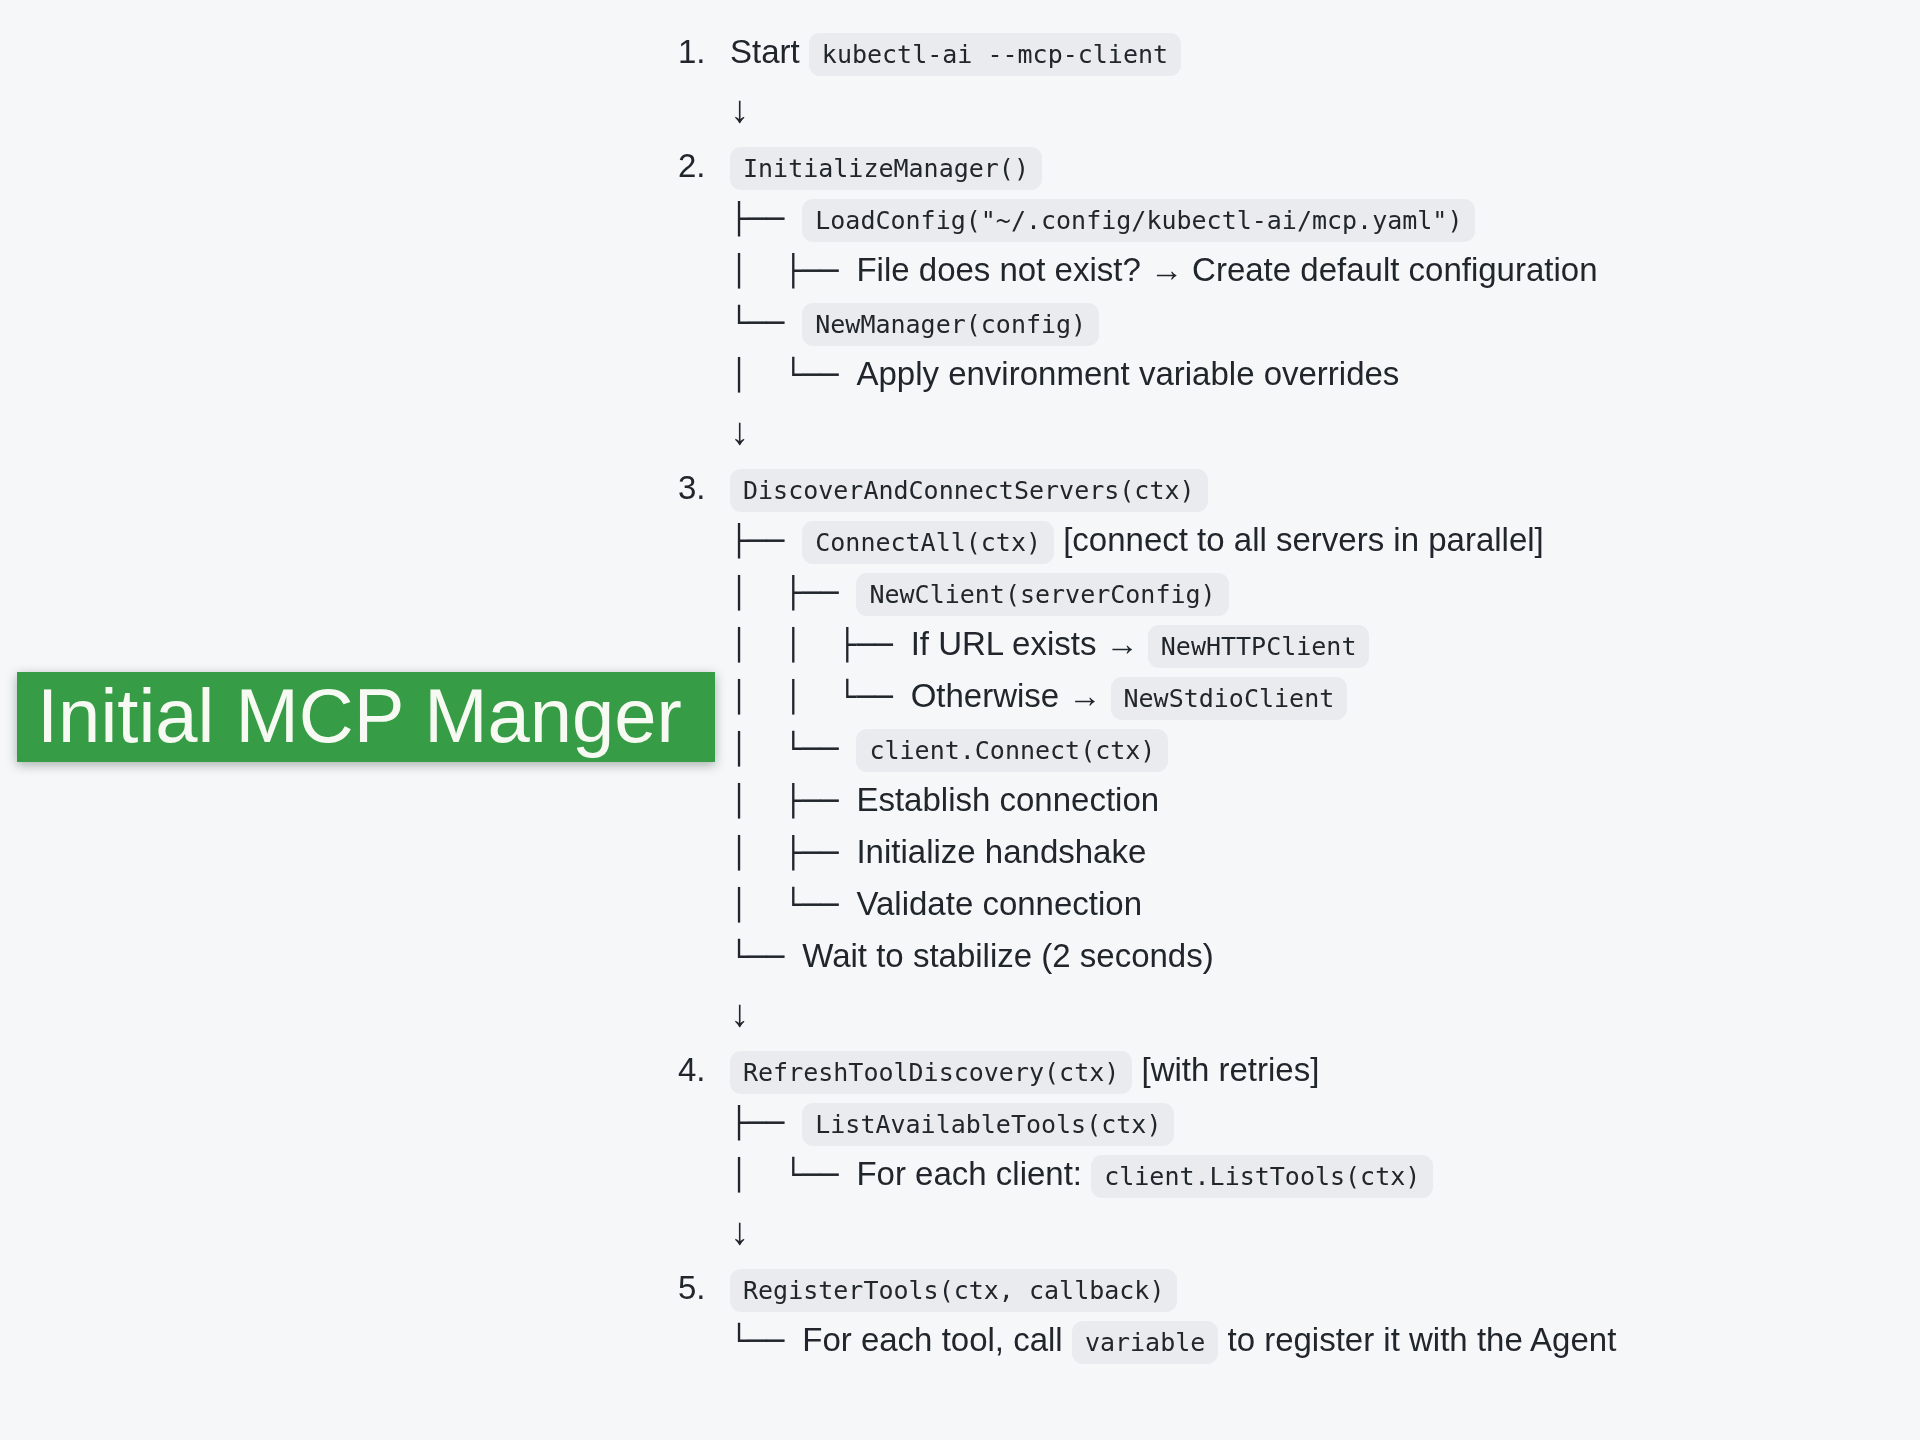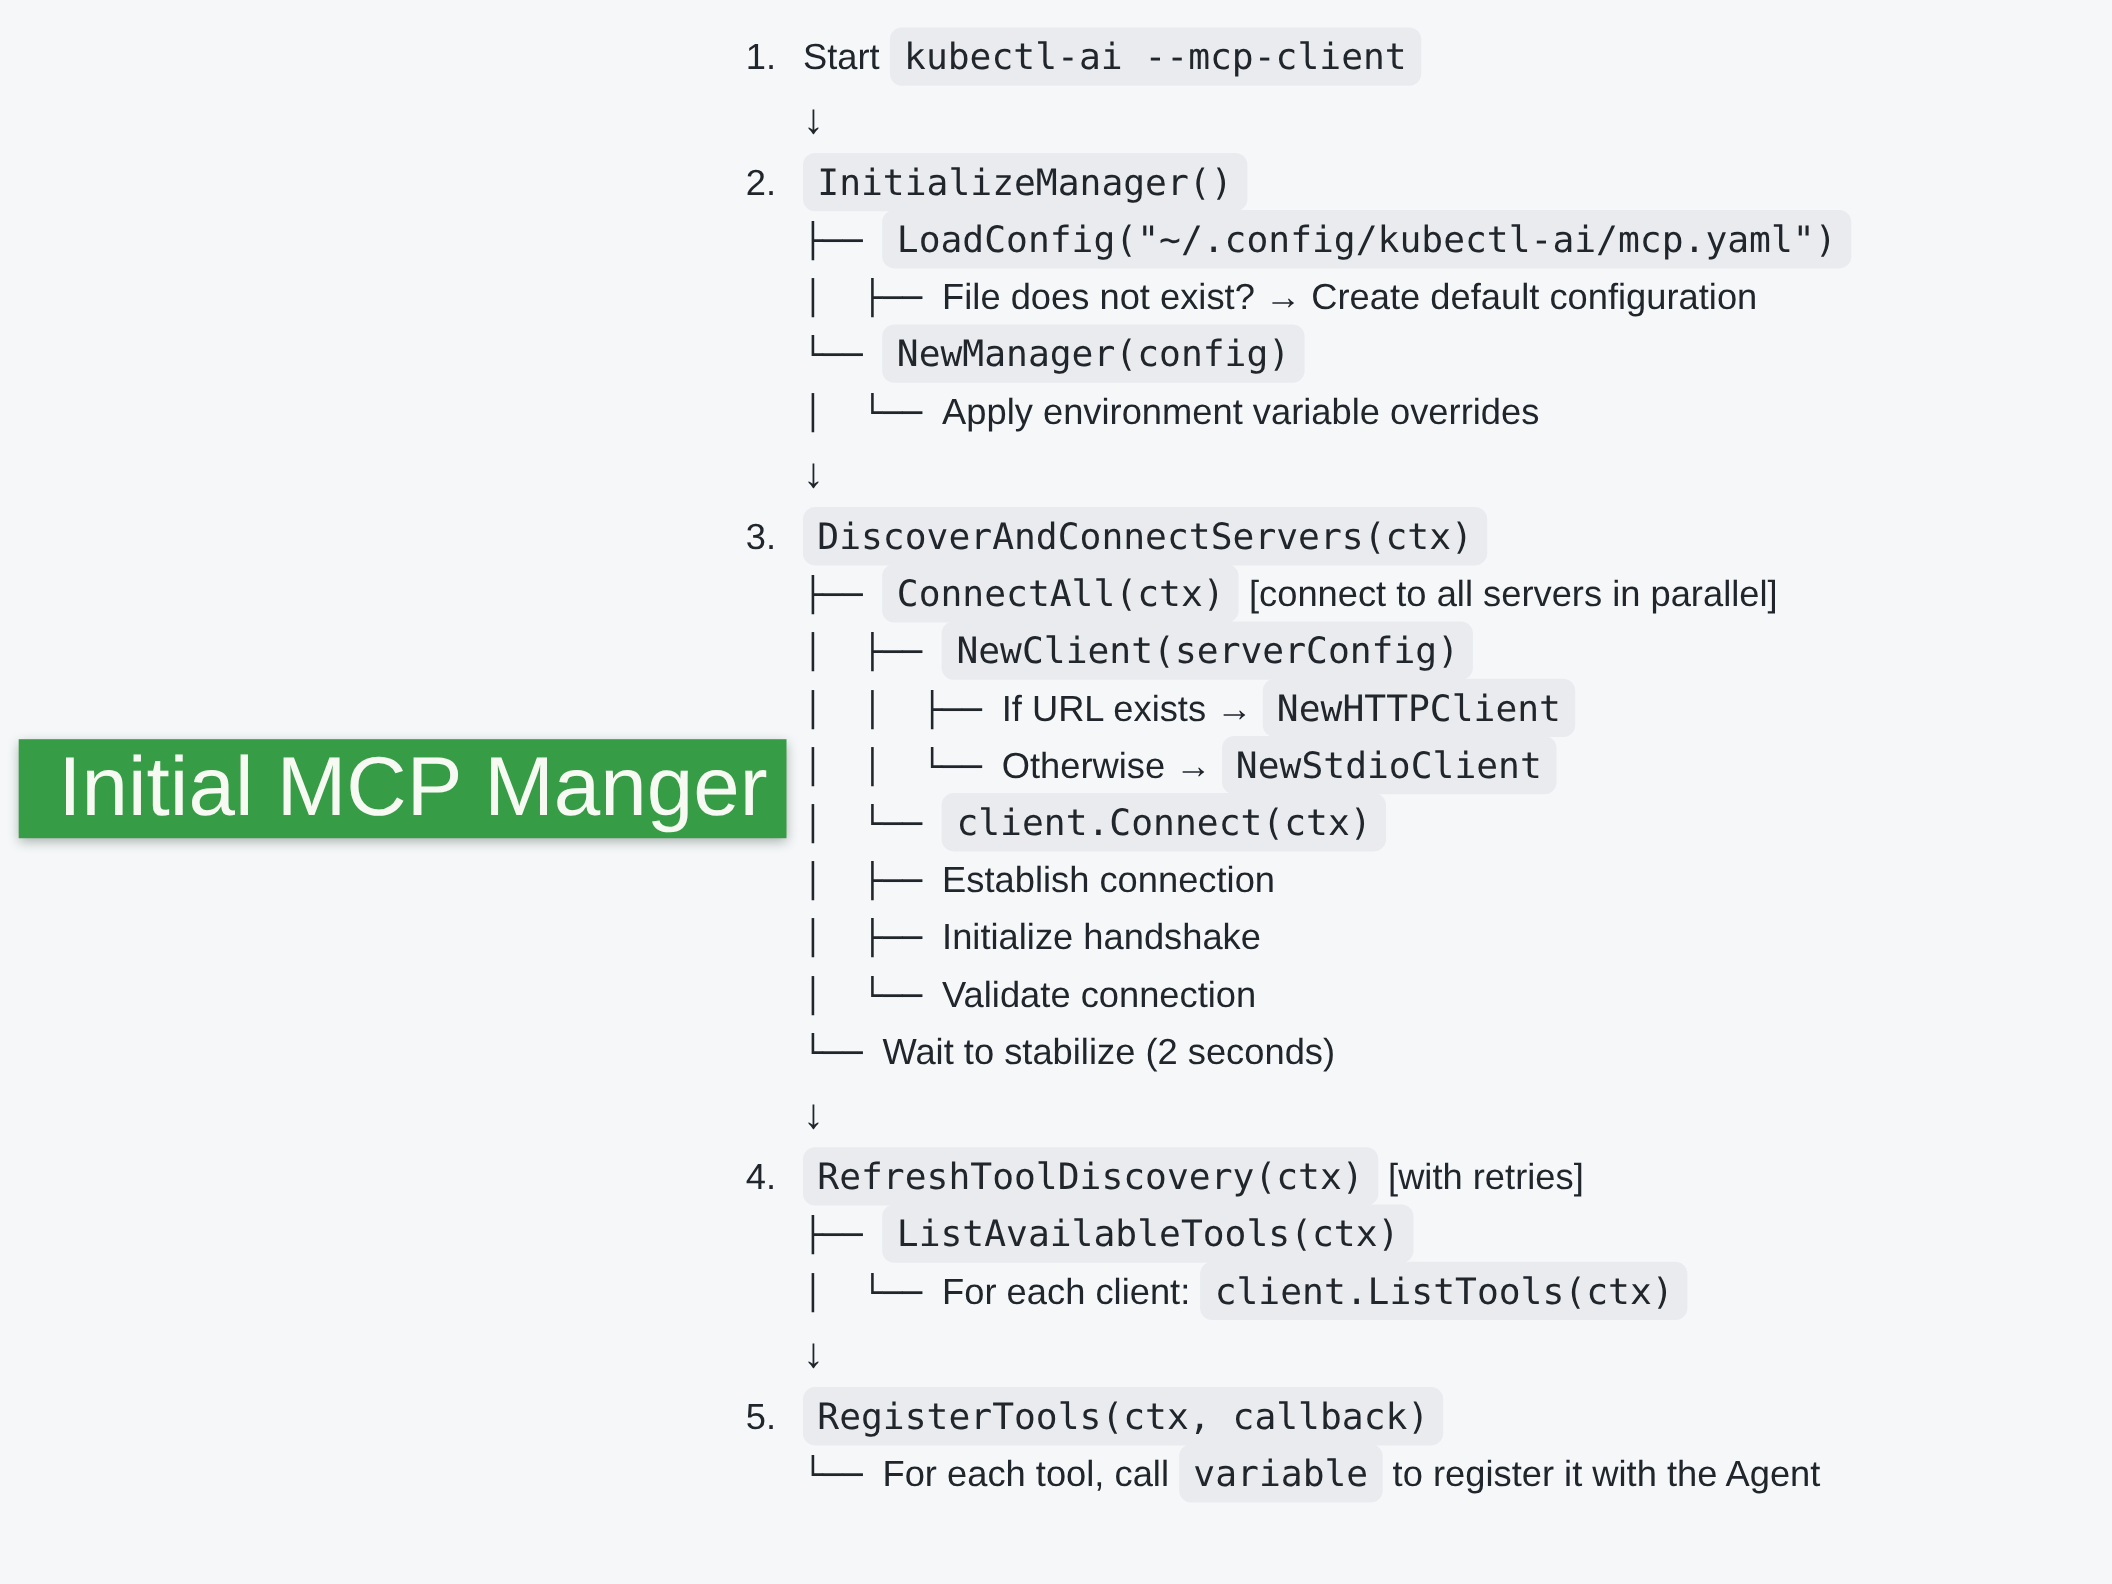--- a/index.html
+++ b/index.html
@@ -38,36 +38,36 @@
     width:52px;
   }
   .tree{
     font-family:"DejaVu Sans Mono",monospace;
     font-size:30px;
     color:var(--ink);
   }
   .txt{ color:var(--ink); }
   .code{
     font-family:"DejaVu Sans Mono",monospace;
-    font-size:33px;
+    font-size:25px;
     background:var(--chip);
     border-radius:11px;
     padding:7px 13px;
   }
   .arrow-glyph{
     display:inline-block;
     font-size:38px;
     color:var(--ink);
   }
   .highlight{
     position:absolute;
     left:17px;top:672px;
     width:698px;height:90px;
     box-sizing:border-box;
-    padding-left:36px;
+    padding-left:20px;
     background:var(--green);
     color:var(--label-ink);
     font-size:76px;
     line-height:88px;
     white-space:nowrap;
     overflow:hidden;
     box-shadow:0 3px 10px rgba(40,60,45,.38);
   }
 </style>
 </head>

